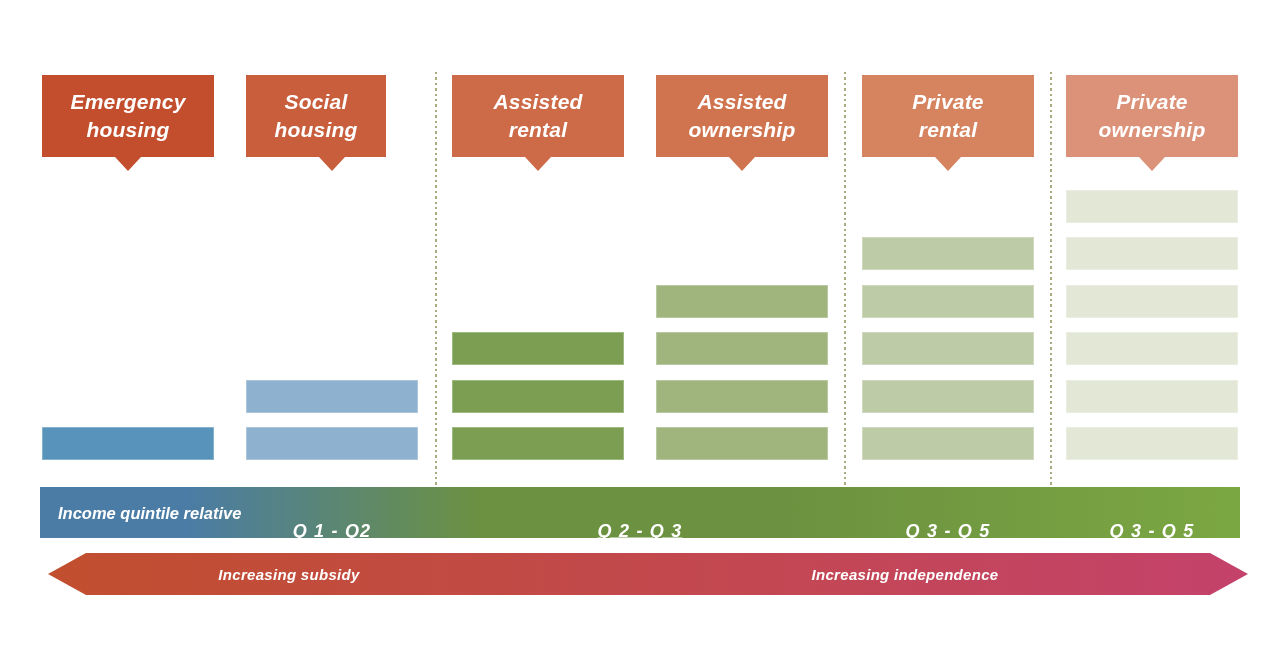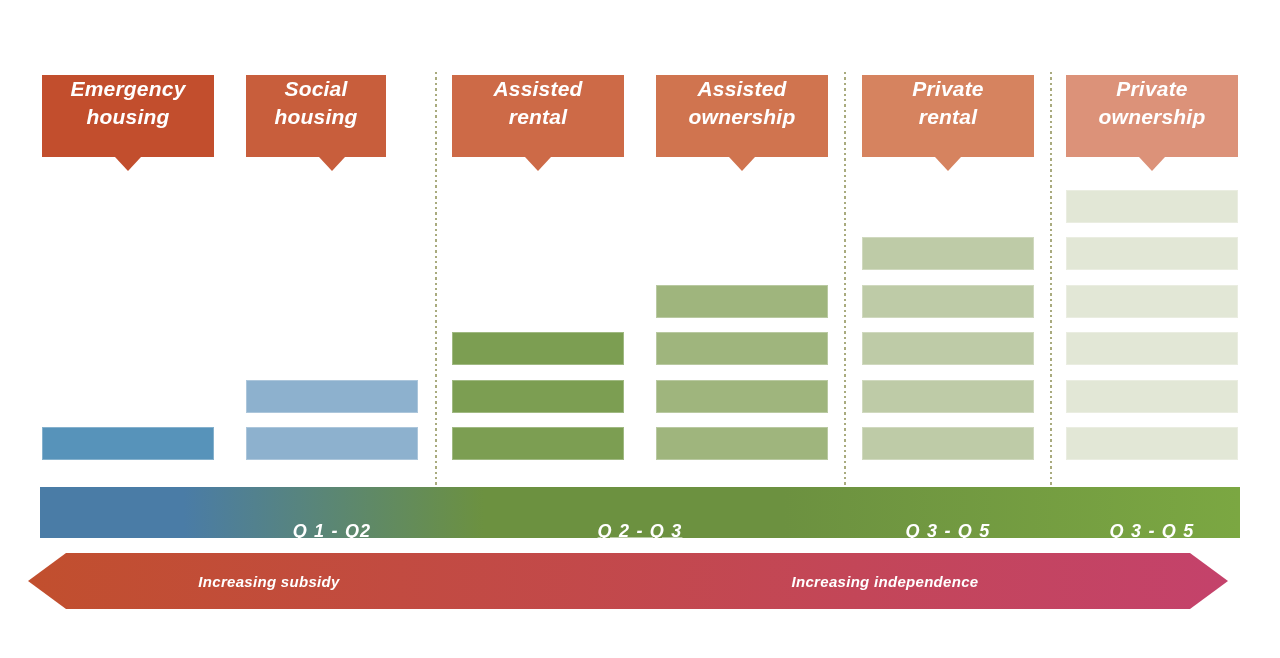--- a/index.html
+++ b/index.html
@@ -1,42 +1,42 @@
 <!DOCTYPE html>
 <html><head>
 <meta charset="utf-8">
 <style>
   html,body{margin:0;padding:0;background:#ffffff;}
   .canvas{
     position:relative;width:1280px;height:658px;background:#ffffff;overflow:hidden;
     font-family:"Liberation Sans",sans-serif;
   }
   .header-box{
-    position:absolute;display:flex;align-items:flex-start;justify-content:center;text-align:center;
+    position:absolute;display:flex;align-items:center;justify-content:center;text-align:center;
   }
   .header-label{
     color:#ffffff;font-weight:700;font-style:italic;font-size:21px;line-height:1.32;letter-spacing:.2px;
   }
   .tail{
     position:absolute;width:0;height:0;
     border-left:13px solid transparent;border-right:13px solid transparent;border-top:14px solid #000;
   }
   .bar{position:absolute;box-shadow:inset 0 0 0 1px rgba(255,255,255,.28);}
   .divider-seg{position:absolute;width:2px;}
   .band{position:absolute;left:40px;top:487px;width:1200px;height:51px;}
   .band-label{
     position:absolute;left:18px;top:50%;transform:translateY(-50%);
     color:#ffffff;font-weight:700;font-style:italic;font-size:16.5px;line-height:1.22;white-space:nowrap;
   }
   .q-label{
     position:absolute;top:50%;transform:translate(-50%,-50%);
     color:#ffffff;font-weight:700;font-style:italic;font-size:18px;letter-spacing:1.2px;white-space:nowrap;margin-top:18px;
   }
   .arrow{
-    position:absolute;left:28px;top:553px;width:1200px;height:56px;
+    position:absolute;left:48px;top:553px;width:1200px;height:42px;
     clip-path:polygon(0 50%, 38px 0, calc(100% - 38px) 0, 100% 50%, calc(100% - 38px) 100%, 38px 100%);
   }
   .arrow-text{
     position:absolute;top:50%;transform:translate(-50%,-50%);
     color:#ffffff;font-weight:700;font-style:italic;font-size:15px;letter-spacing:.3px;white-space:nowrap;
   }
 </style>
 </head>
 <body>
 
@@ -110,20 +110,21 @@
       <div class="divider-seg" style="left: 435px; top: 72px; height: 415px; background: repeating-linear-gradient(rgb(169, 171, 126) 0px, rgb(169, 171, 126) 2.4px, transparent 2.4px, transparent 5.4px);"></div>
       <div class="divider-seg" style="left: 435px; top: 487px; height: 51px; background: repeating-linear-gradient(rgb(255, 255, 255) 0px, rgb(255, 255, 255) 2.4px, transparent 2.4px, transparent 5.4px);"></div>
       <div class="divider-seg" style="left: 844px; top: 72px; height: 415px; background: repeating-linear-gradient(rgb(169, 171, 126) 0px, rgb(169, 171, 126) 2.4px, transparent 2.4px, transparent 5.4px);"></div>
       <div class="divider-seg" style="left: 844px; top: 487px; height: 51px; background: repeating-linear-gradient(rgb(255, 255, 255) 0px, rgb(255, 255, 255) 2.4px, transparent 2.4px, transparent 5.4px);"></div>
       <div class="divider-seg" style="left: 1050px; top: 72px; height: 415px; background: repeating-linear-gradient(rgb(169, 171, 126) 0px, rgb(169, 171, 126) 2.4px, transparent 2.4px, transparent 5.4px);"></div>
       <div class="divider-seg" style="left: 1050px; top: 487px; height: 51px; background: repeating-linear-gradient(rgb(255, 255, 255) 0px, rgb(255, 255, 255) 2.4px, transparent 2.4px, transparent 5.4px);"></div>
     </div>
 
   <div class="band" id="band" style="background: linear-gradient(90deg, rgb(74, 124, 166) 0%, rgb(74, 124, 166) 12%, rgb(108, 145, 64) 37%, rgb(108, 145, 64) 62%, rgb(123, 167, 66) 100%);">
     <div class="band-label">
+      <div>Income quintile relative</div>
     </div>
     <div id="band-segments">
         <span class="q-label" style="left: 292px;">Q 1 - Q2</span>
         <span class="q-label" style="left: 600px; text-decoration: underline;">Q 2 - Q 3</span>
         <span class="q-label" style="left: 908px;">Q 3 - Q 5</span>
         <span class="q-label" style="left: 1112px;">Q 3 - Q 5</span>
       </div>
   </div>
 
   <div class="arrow" id="arrow" style="background: linear-gradient(90deg, rgb(193, 79, 46) 0%, rgb(196, 66, 107) 100%);">

